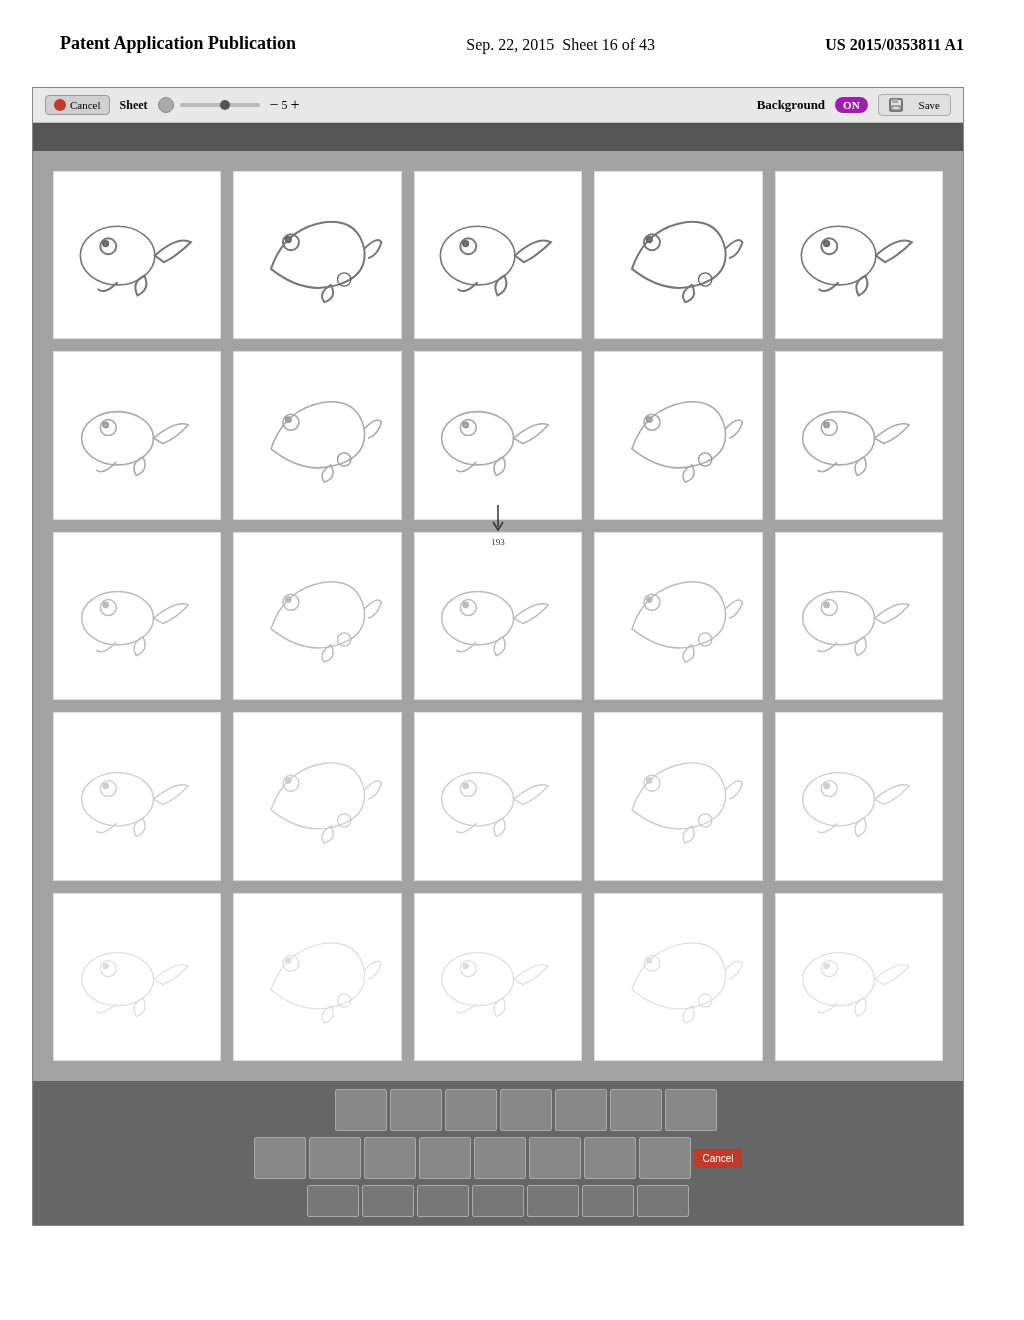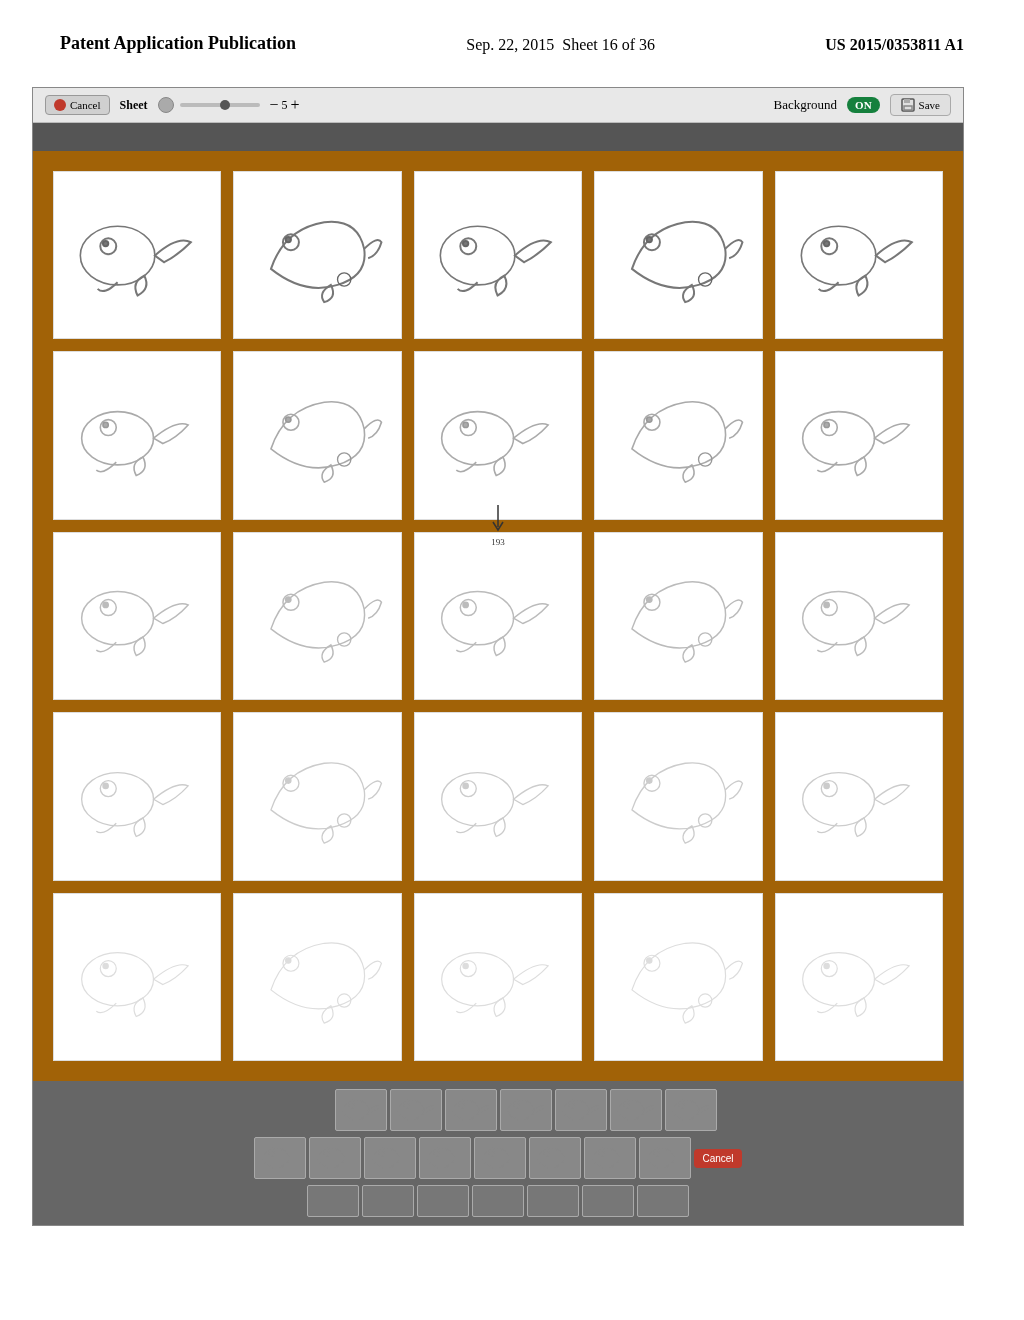--- a/index.html
+++ b/index.html
@@ -103,34 +103,34 @@
     }
     .toolbar-plus-minus {
       display: flex;
       align-items: center;
       gap: 3px;
       font-size: 14px;
     }
     .toolbar-spacer { flex: 1; }
     .toolbar-bg-label {
       font-size: 13px;
-      font-weight: normal;
+      font-weight: bold;
     }
     .toggle-btn {
-      background: #15803d;
+      background: #a21caf;
       border-radius: 10px;
       padding: 2px 8px;
       color: #fff;
       font-size: 11px;
       font-weight: bold;
     }
     .toolbar-save-btn {
       display: flex;
       align-items: center;
-      gap: 4px;
+      gap: 16px;
       background: #e0e0e0;
       border: 1px solid #aaa;
       border-radius: 4px;
       padding: 3px 10px;
       font-size: 11px;
     }
     .save-icon {
       width: 14px;
       height: 14px;
       position: relative;
@@ -138,21 +138,21 @@
 
     
     .dark-strip {
       background: #555;
       height: 28px;
       width: 100%;
     }
 
     
     .grid-area {
-      background: #a16207;
+      background: #a3a3a3;
       padding: 20px;
       display: grid;
       grid-template-columns: repeat(5, 1fr);
       grid-template-rows: repeat(5, 1fr);
       gap: 12px;
       min-height: 500px;
     }
 
     .grid-cell {
       background: #fff;
@@ -219,21 +219,21 @@
     }
   </style>
 </head>
 <body>
 
 <div class="header">
   <div class="header-left">
     <span>Patent Application Publication</span>
   </div>
   <div class="header-center">
-    <span>Sep. 22, 2015</span>&nbsp;&nbsp;<span>Sheet 16 of 36</span>
+    <span>Sep. 22, 2015</span>&nbsp;&nbsp;<span>Sheet 16 of 43</span>
   </div>
   <div class="header-right">
     <span>US 2015/0353811 A1</span>
   </div>
 </div>
 
 <div class="figure-container">
 
   <div class="toolbar">
     <div class="toolbar-btn">

